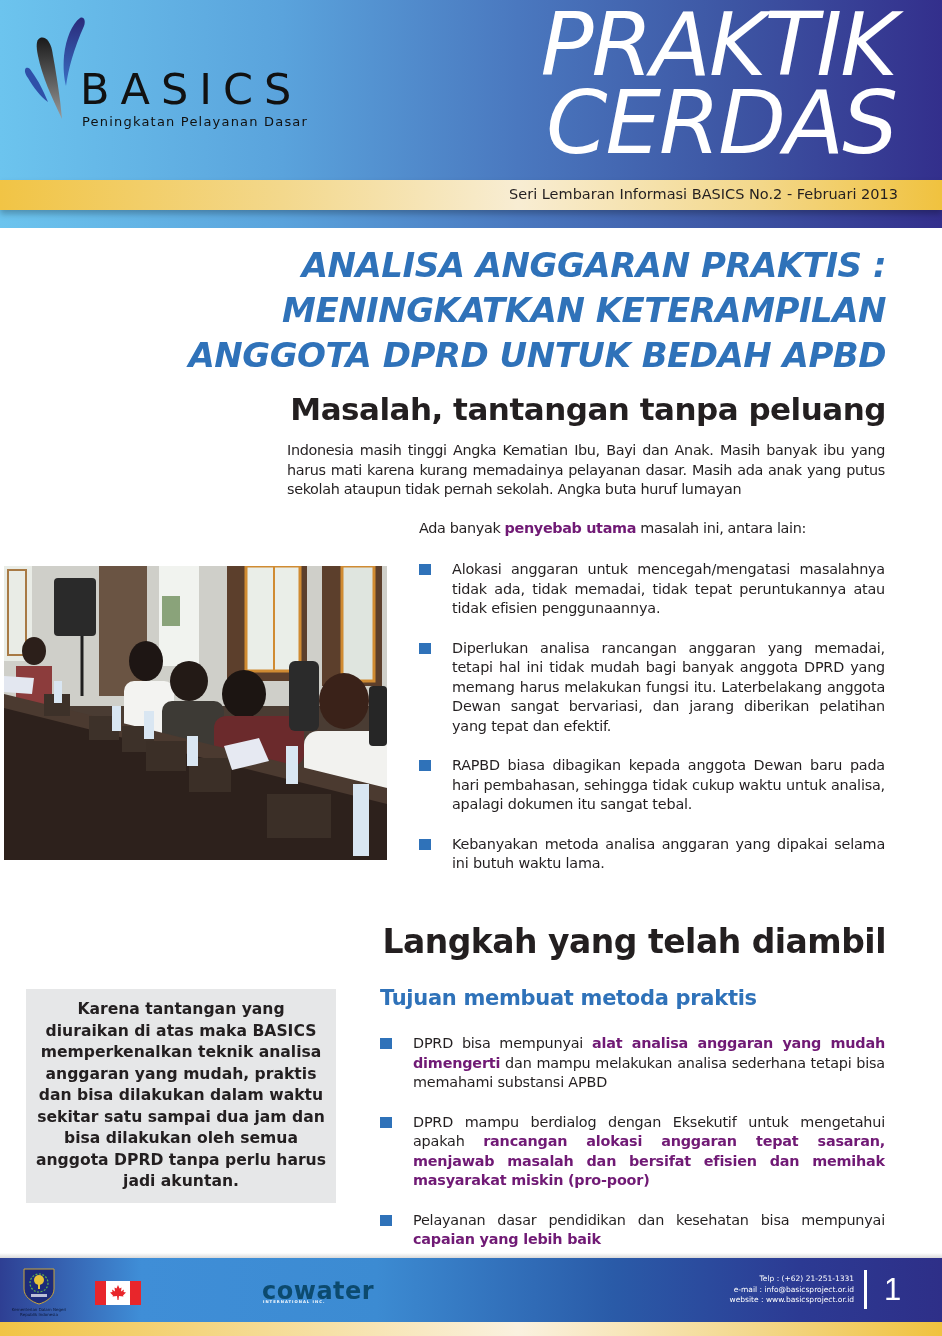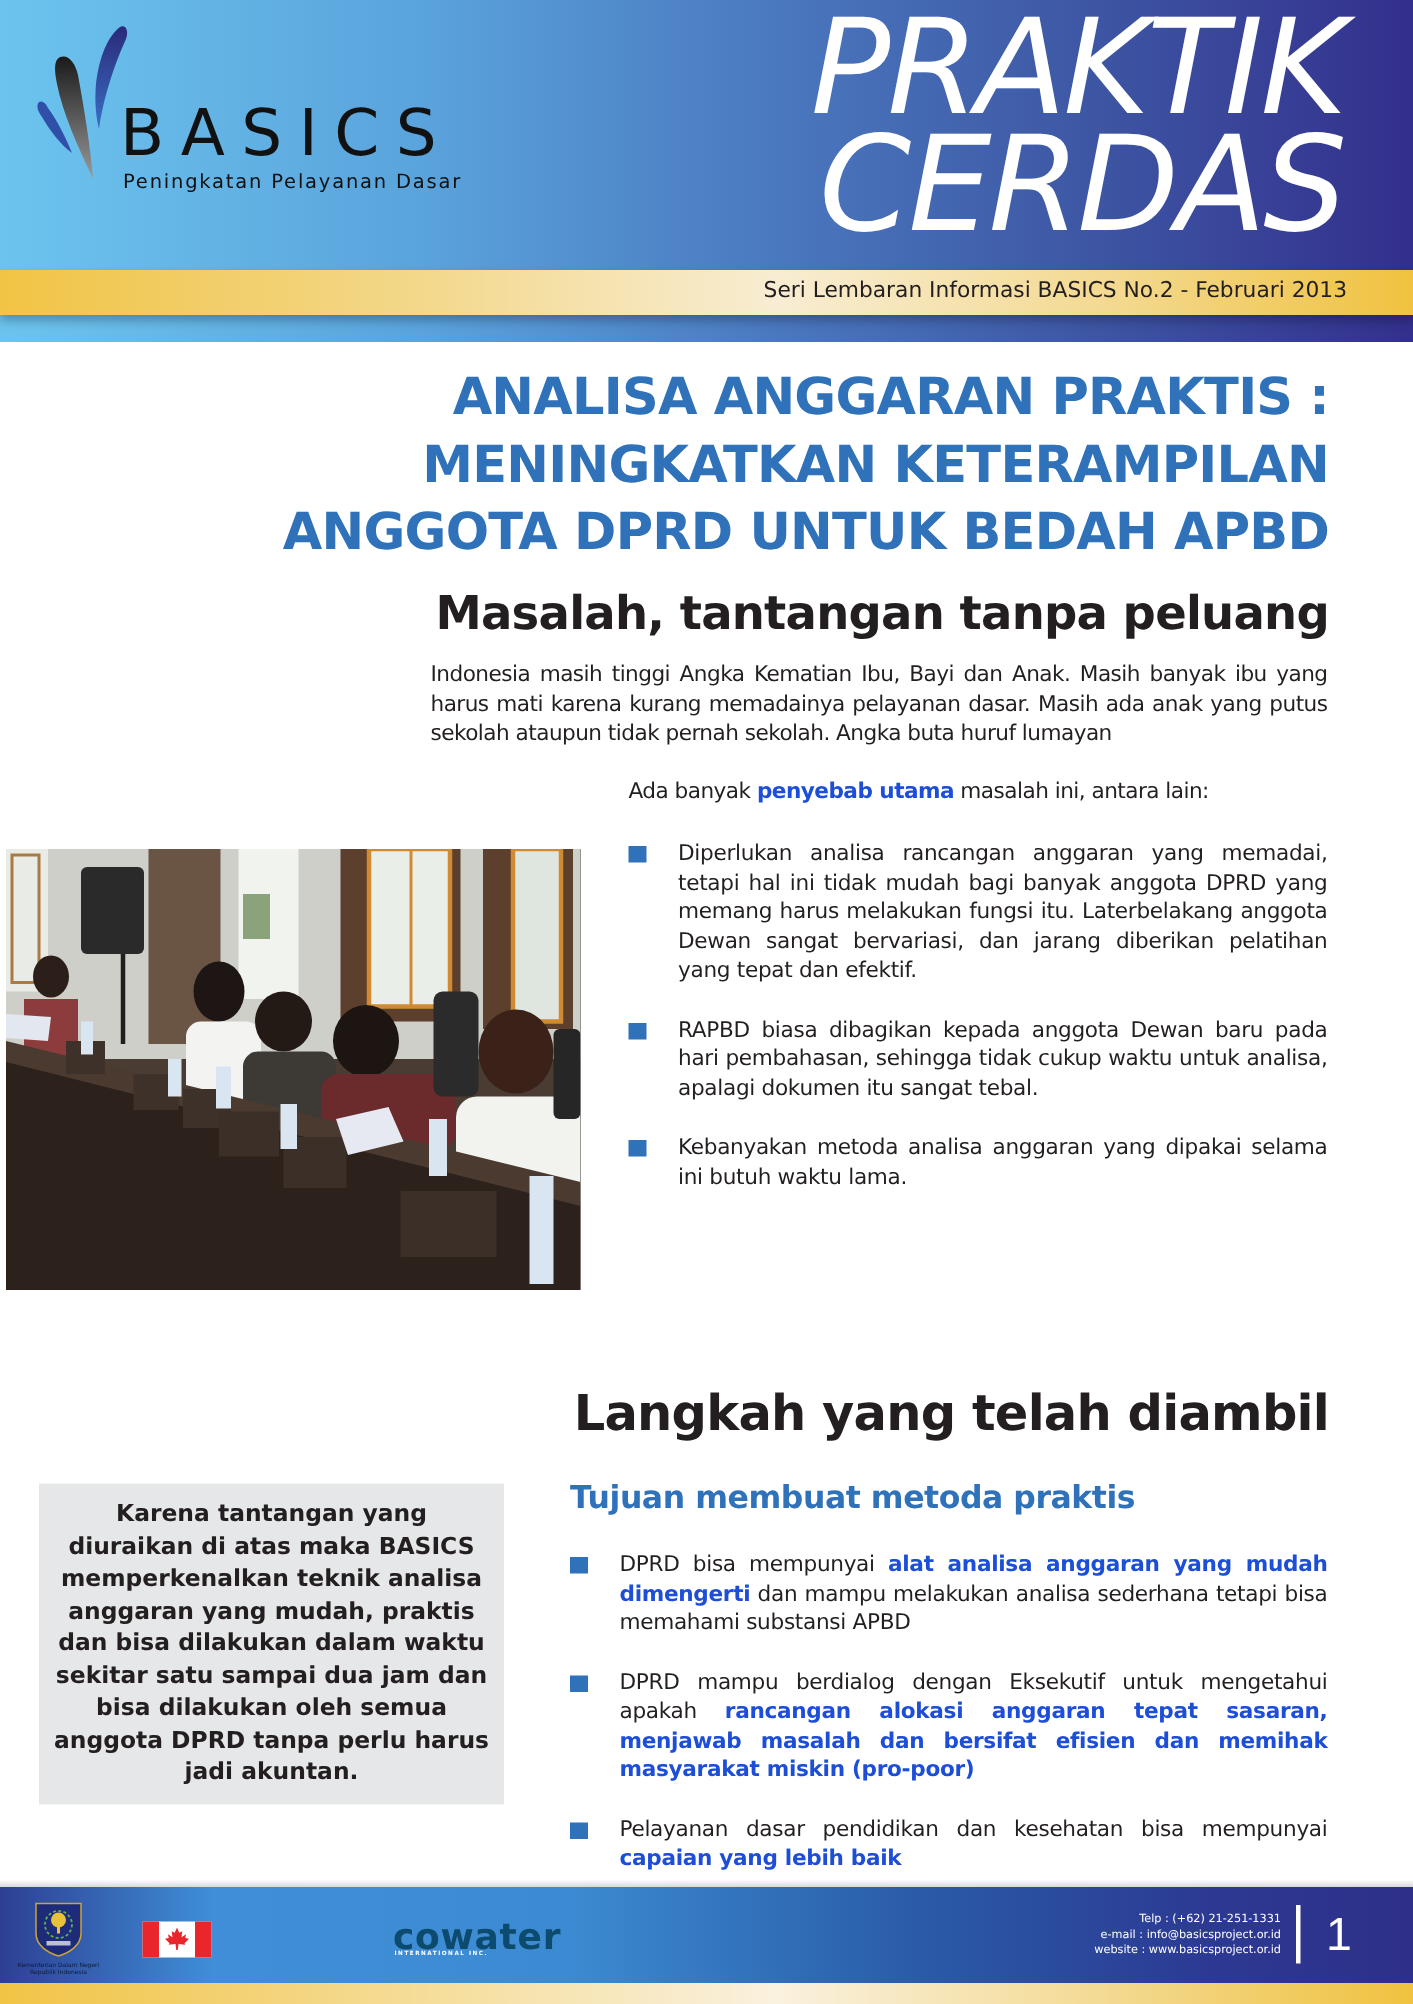--- a/index.html
+++ b/index.html
@@ -36,38 +36,38 @@
     position: absolute; right: 44px; top: 6px;
     font-size: 14.5px; color: #231f20; letter-spacing: 0;
   }
 
   
   .main-title {
     position: absolute; right: 56px; top: 243px; width: 800px; text-align: right;
     font-family: "DejaVu Sans", sans-serif; font-weight: bold; color: #2f72b9;
     font-size: 34px; line-height: 45px; letter-spacing: -0.5px;
   }
-  .main-title span { display: block; }
+  .main-title span { display: block; font-style: italic; }
   .h-section {
     position: absolute; right: 56px; text-align: right;
     font-weight: bold; color: #231f20; letter-spacing: -0.5px;
   }
   .h1 { top: 391px; font-size: 31px; }
   .h2 { top: 922px; font-size: 33px; }
 
   .intro {
     position: absolute; left: 287px; top: 441px; width: 598px;
     font-size: 14.4px; line-height: 19.5px; color: #231f20; text-align: justify;
     letter-spacing: -0.35px;
   }
   .lead {
     position: absolute; left: 419px; top: 520px;
     font-size: 14.4px; color: #231f20; letter-spacing: -0.35px;
   }
-  .hl { color: #1d4ed8; font-weight: bold; }
+  .hl { color: #701a75; font-weight: bold; }
 
   
   .photo {
     position: absolute; left: 4px; top: 566px; width: 383px; height: 294px; overflow: hidden;
     background: #3a2f28;
   }
 
   
   .bullets { position: absolute; list-style: none; }
   .bullets li { position: relative; padding-left: 33px; text-align: justify; }
@@ -231,20 +231,21 @@
     <rect x="140" y="145" width="10" height="28" fill="#d9e6f2"></rect>
     <rect x="183" y="170" width="11" height="30" fill="#d9e6f2"></rect>
     <rect x="282" y="180" width="12" height="38" fill="#d9e6f2"></rect>
     <rect x="349" y="218" width="16" height="72" fill="#d9e6f2"></rect>
     <polygon points="220,180 255,172 265,195 228,204" fill="#e6e9f2"></polygon>
     <polygon points="0,110 30,112 28,128 0,126" fill="#e3e7f0"></polygon>
   </svg>
 </div>
 
 <ul class="bullets b1">
+  <li><span class="sq"></span><span>Alokasi anggaran untuk mencegah/mengatasi masalahnya tidak ada, tidak memadai, tidak tepat peruntukannya atau tidak efisien penggunaannya.</span></li>
   <li><span class="sq"></span><span>Diperlukan analisa rancangan anggaran yang memadai, tetapi hal ini tidak mudah bagi banyak anggota DPRD yang memang harus melakukan fungsi itu. Laterbelakang anggota Dewan sangat bervariasi, dan jarang diberikan pelatihan yang tepat dan efektif.</span></li>
   <li><span class="sq"></span><span>RAPBD biasa dibagikan kepada anggota Dewan baru pada hari pembahasan, sehingga tidak cukup waktu untuk analisa, apalagi dokumen itu sangat tebal.</span></li>
   <li><span class="sq"></span><span>Kebanyakan metoda analisa anggaran yang dipakai selama ini butuh waktu lama.</span></li>
 </ul>
 
 <h2 class="h-section h2">Langkah yang telah diambil</h2>
 
 <div class="callout">Karena tantangan yang diuraikan di atas maka BASICS memperkenalkan teknik analisa anggaran yang mudah, praktis dan bisa dilakukan dalam waktu sekitar satu sampai dua jam dan bisa dilakukan oleh semua anggota DPRD tanpa perlu harus jadi akuntan.</div>
 
 <h3 class="sub-h">Tujuan membuat metoda praktis</h3>

